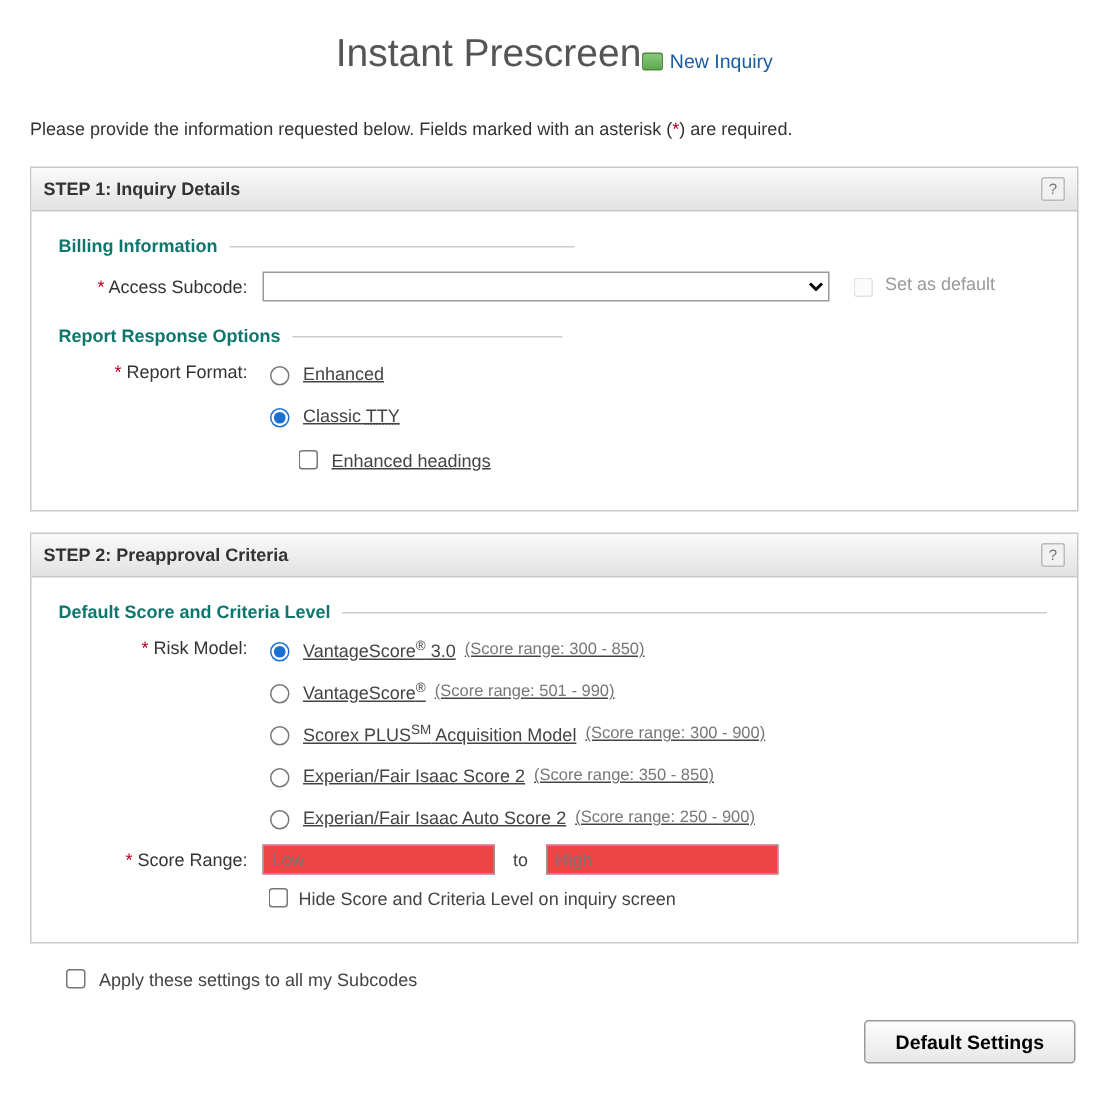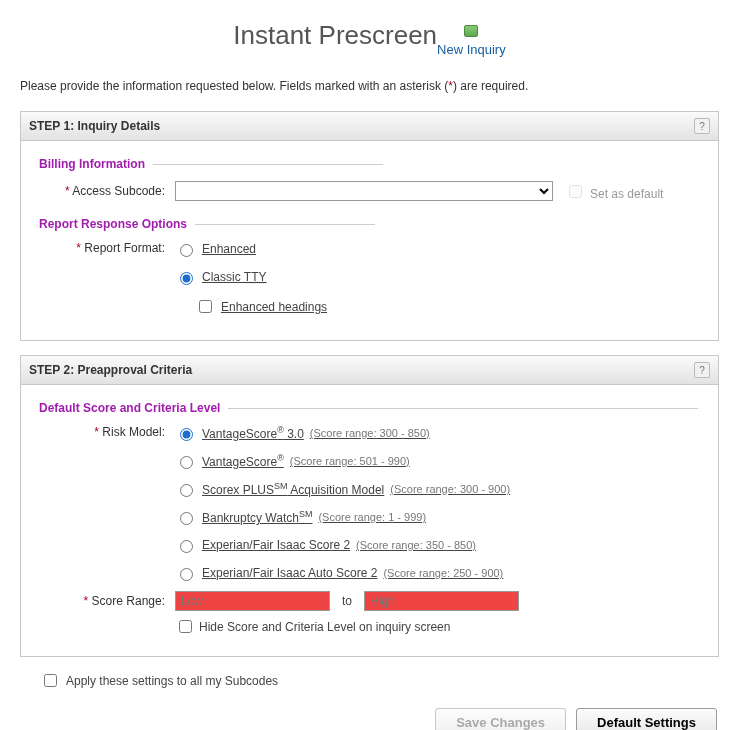--- a/index.html
+++ b/index.html
@@ -24,21 +24,20 @@
     margin: 0 0 10px 0;
   }
   .new-inquiry-link {
     color: #1a5da0;
     font-size: 13px;
     text-decoration: none;
     display: flex;
     align-items: center;
     gap: 5px;
     cursor: pointer;
-    flex-direction: column;
   }
   .new-inquiry-icon {
     display: inline-block;
     width: 14px;
     height: 12px;
     background: linear-gradient(to bottom, #89c97a 0%, #5fa94f 100%);
     border: 1px solid #4c8a3e;
     border-radius: 2px;
     position: relative;
   }
@@ -73,21 +72,21 @@
     background: #f1f1f1;
     font-size: 10px;
     color: #777;
     display: flex;
     align-items: center;
     justify-content: center;
     cursor: pointer;
   }
   .panel-body { padding: 16px 18px 20px 18px; }
   .section-legend {
-    color: #a21caf;
+    color: #0f766e;
     font-weight: bold;
     font-size: 12px;
     position: relative;
     margin: 0 0 10px 0;
     display: flex;
     align-items: center;
     gap: 8px;
   }
   .section-legend .rule {
     border-top: 1px solid #ccc;
@@ -110,21 +109,21 @@
     border: 1px solid #999;
     background: #fff;
     height: 20px;
     padding: 1px 3px;
     font-size: 12px;
   }
   .wide-select { width: 378px; }
   .set-default {
     color: #999;
     display: flex;
-    align-items: flex-end;
+    align-items: flex-start;
     gap: 5px;
     margin-left: 6px;
   }
   .chk {
     width: 13px; height: 13px;
     accent-color: #4a86c5;
   }
   .chk[disabled] { opacity: 0.6; }
   .radio-set { display: flex; flex-direction: column; gap: 12px; text-decoration: underline; }
   .radio-row { display: flex; align-items: center; gap: 6px; }
@@ -268,25 +267,20 @@
             <span>VantageScore<sup class="sm-sup">®</sup></span>
             <span class="score-range-hint">  (Score range: 501 - 990)</span>
           </label>
           <label class="radio-row">
             <input type="radio" name="riskmodel" style="">
             <span>Scorex PLUS<sup class="sm-sup">SM</sup> Acquisition Model</span>
             <span class="score-range-hint">  (Score range: 300 - 900)</span>
           </label>
           <label class="radio-row">
             <input type="radio" name="riskmodel" style="">
-            <span>Bankruptcy Watch<sup class="sm-sup">SM</sup></span>
-            <span class="score-range-hint">  (Score range: 1 - 999)</span>
-          </label>
-          <label class="radio-row">
-            <input type="radio" name="riskmodel" style="">
             <span>Experian/Fair Isaac Score 2</span>
             <span class="score-range-hint">  (Score range: 350 - 850)</span>
           </label>
           <label class="radio-row">
             <input type="radio" name="riskmodel" style="">
             <span>Experian/Fair Isaac Auto Score 2</span>
             <span class="score-range-hint">  (Score range: 250 - 900)</span>
           </label>
         </div>
     </div>
@@ -307,15 +301,14 @@
     </label>
   </div>
 </div>
 
 <label class="apply-all">
   <input type="checkbox" class="chk" style="">
   <span>Apply these settings to all my Subcodes</span>
 </label>
 
 <div class="actions">
-  <button class="btn btn-disabled">Save Changes</button>
   <button class="btn">Default Settings</button>
 </div>
 
 </body></html>

